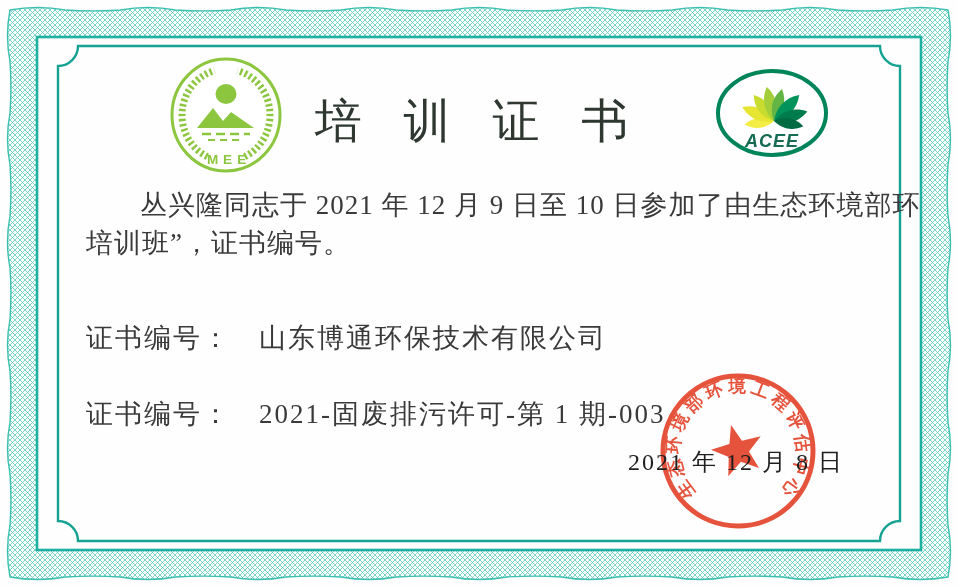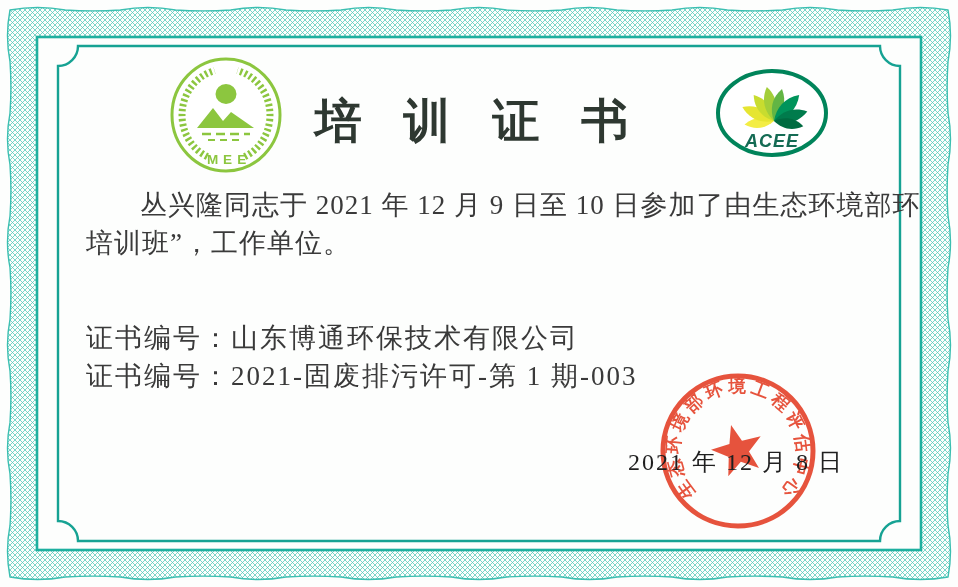--- a/index.html
+++ b/index.html
@@ -10,37 +10,37 @@
     overflow:hidden;
     font-family:"Liberation Serif","DejaVu Serif",serif;
   }
   .border-svg{position:absolute;left:0;top:0;width:958px;height:587px;}
   .logo{position:absolute;}
   .logo-mee{left:167px;top:57px;width:118px;height:116px;}
   .logo-acee{left:712px;top:65px;width:120px;height:96px;}
   .cert-title{
     position:absolute;left:0;top:90px;width:958px;
     text-align:center;
-    font-size:47px;font-weight:bold;
+    font-size:47px;font-weight:normal;
     letter-spacing:0.32em;
     color:#2e3831;
   }
   .body-text{
     position:absolute;left:86px;top:186px;width:830px;
     font-size:27px;color:#3a3a3a;letter-spacing:1px;
   }
   .body-line{white-space:nowrap;line-height:38px;height:38px;}
   .body-line.indent{text-indent:2em;}
   .info-line{
     position:absolute;left:86px;
     font-size:27px;color:#3a3a3a;letter-spacing:2px;white-space:nowrap;
   }
   .work-unit{top:320px;}
-  .cert-no{top:358px;}
-  .info-value{margin-left:0;}
+  .cert-no{top:396px;}
+  .info-value{margin-left:28px;}
   .seal{position:absolute;left:650px;top:363px;width:176px;height:176px;opacity:.93;z-index:4;}
   .issue-date{
     position:absolute;left:628px;top:446px;z-index:6;
     font-size:24px;color:#1f1f1f;letter-spacing:2px;white-space:nowrap;
   }
 </style>
 </head>
 <body>
 
 <div class="page">
@@ -84,21 +84,21 @@
       <path transform="rotate(14)" d="M0 0 C-7 -10 -8 -22 0 -33 C8 -22 7 -10 0 0 Z" fill="#62B544"></path>
       <path transform="rotate(44) scale(1.1)" d="M0 0 C-7 -10 -8 -22 0 -33 C8 -22 7 -10 0 0 Z" fill="#00945B"></path>
       <path transform="rotate(74) scale(1.05)" d="M0 0 C-7 -10 -8 -22 0 -33 C8 -22 7 -10 0 0 Z" fill="#007B4C"></path>
       <path transform="rotate(100) scale(0.9)" d="M0 0 C-7 -10 -8 -22 0 -33 C8 -22 7 -10 0 0 Z" fill="#006B40"></path>
     </g>
     <text x="0" y="34" text-anchor="middle" font-family="Liberation Sans, sans-serif" font-size="18" font-weight="bold" font-style="italic" letter-spacing="1" fill="#156B54">ACEE</text>
   </svg>
 
   <div class="body-text">
     <div class="body-line indent">丛兴隆同志于 2021 年 12 月 9 日至 10 日参加了由生态环境部环</div>
-    <div class="body-line">培训班”，工作单位。</div>
+    <div class="body-line">培训班”，证书编号。</div>
   </div>
 
   <div class="info-line work-unit">
     <span>证书编号：</span><span class="info-value">山东博通环保技术有限公司</span>
   </div>
 
   <div class="info-line cert-no">
     <span>证书编号：</span><span class="info-value">2021-固废排污许可-第 1 期-003</span>
   </div>
 

